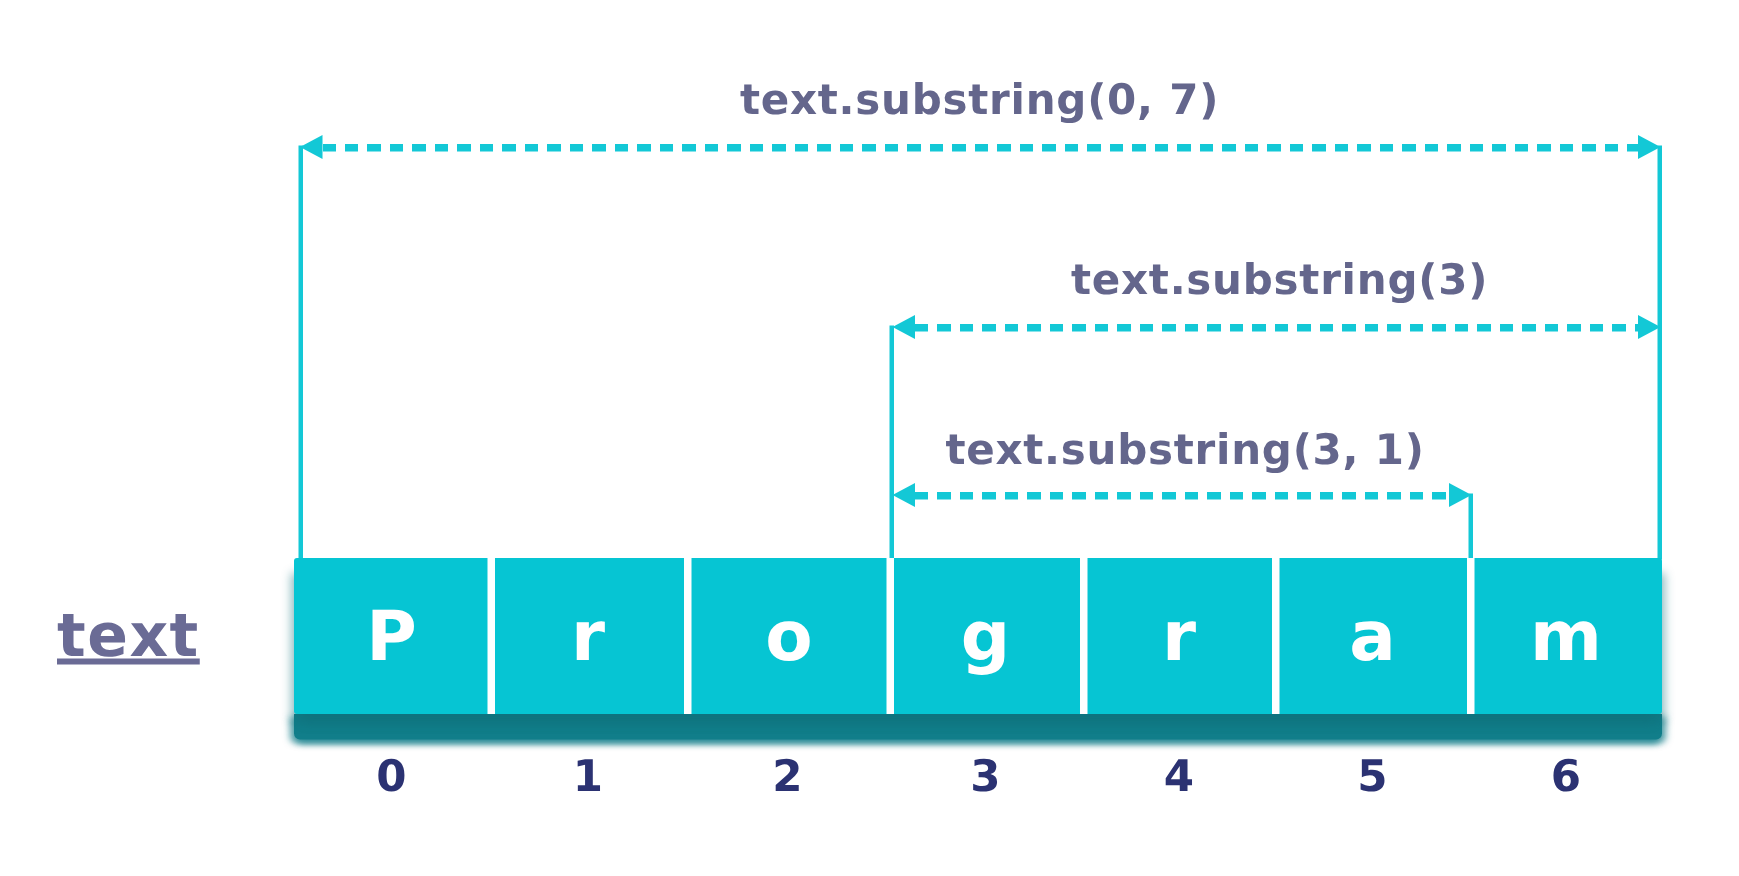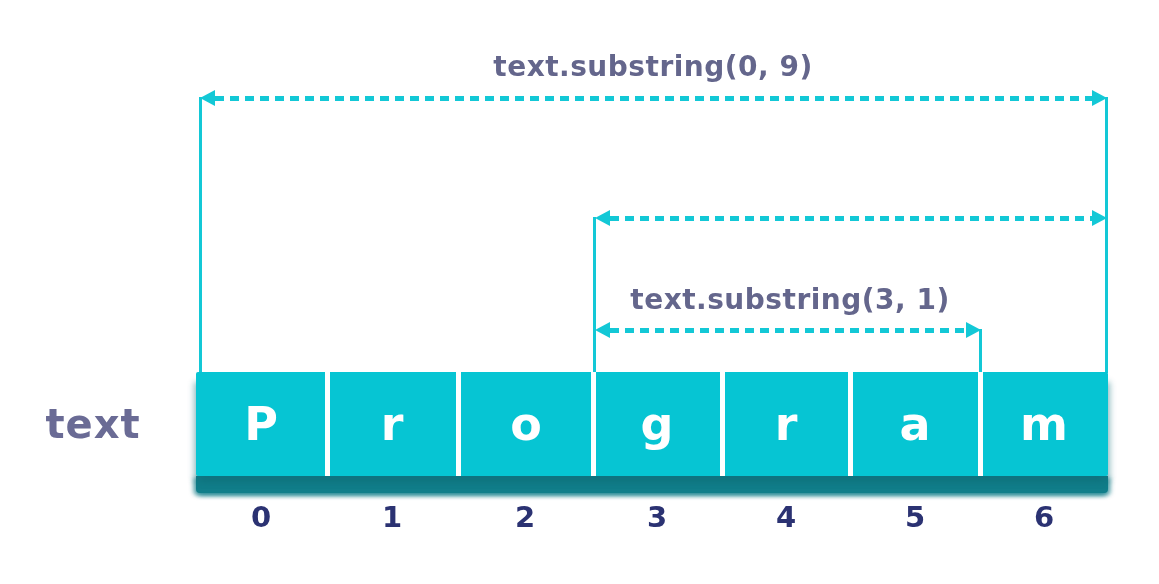--- a/index.html
+++ b/index.html
@@ -56,35 +56,36 @@
     line-height:104px;text-align:center;
     font-size:46px;font-weight:bold;color:#ffffff;
   }
   .index{
     position:absolute;top:500px;width:80px;
     text-align:center;
     font-size:29px;font-weight:bold;color:var(--index);
   }
   .var-label{
     position:absolute;left:38px;top:401px;width:110px;
-    text-align:center;
     font-size:40px;font-weight:bold;color:#6a6b95;
     letter-spacing:1px;
+    text-decoration:underline;
   }
 </style>
 </head>
 <body>
 
 <div class="canvas">
 
-  <div class="ann-label" style="left:403px;top:50px;">text.substring(0, 9)</div>
+  <div class="ann-label" style="left:403px;top:50px;">text.substring(0, 7)</div>
   <div class="ah ah-left" style="left:200px;top:90px;"></div>
   <div class="dash" style="left:215px;top:96px;width:877px;"></div>
   <div class="ah ah-right" style="left:1092px;top:90px;"></div>
 
+  <div class="ann-label" style="left:603px;top:170px;">text.substring(3)</div>
   <div class="ah ah-left" style="left:595px;top:210px;"></div>
   <div class="dash" style="left:610px;top:216px;width:482px;"></div>
   <div class="ah ah-right" style="left:1092px;top:210px;"></div>
 
   <div class="ann-label" style="left:540px;top:283px;">text.substring(3, 1)</div>
   <div class="ah ah-left" style="left:595px;top:322px;"></div>
   <div class="dash" style="left:610px;top:328px;width:356px;"></div>
   <div class="ah ah-right" style="left:966px;top:322px;"></div>
 
   <div class="vline" style="left:199px;top:97px;height:276px;"></div>

